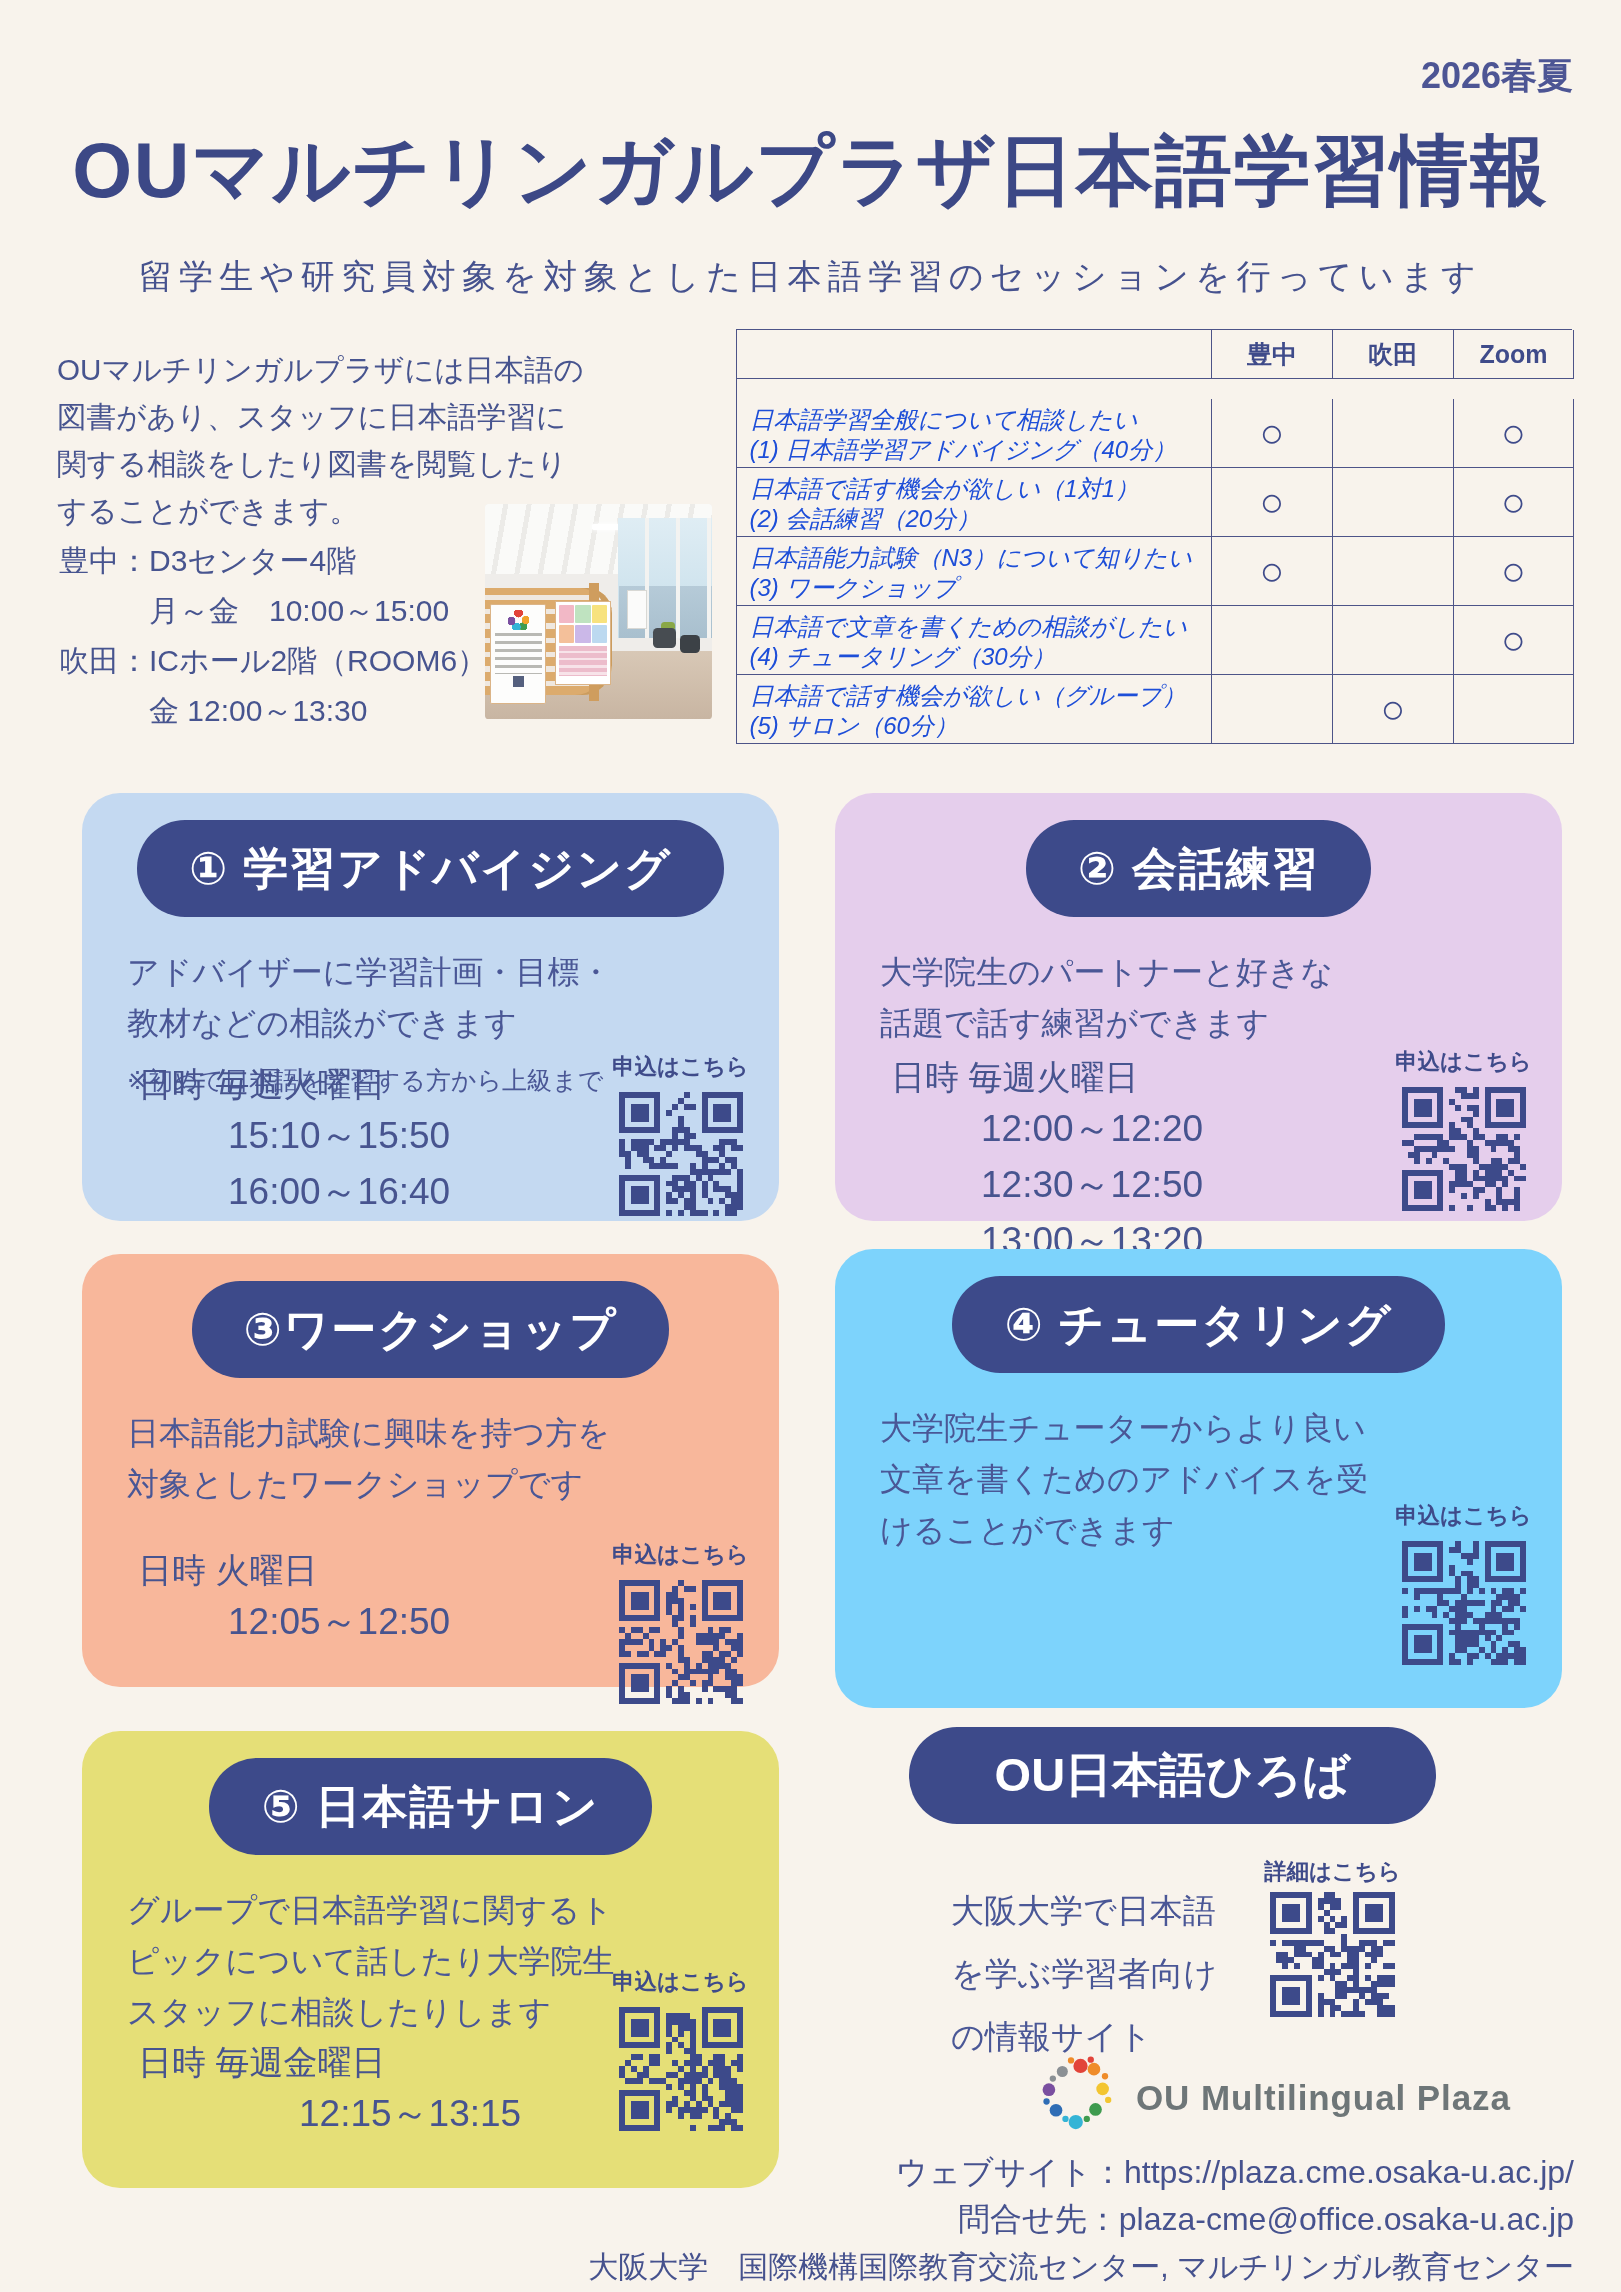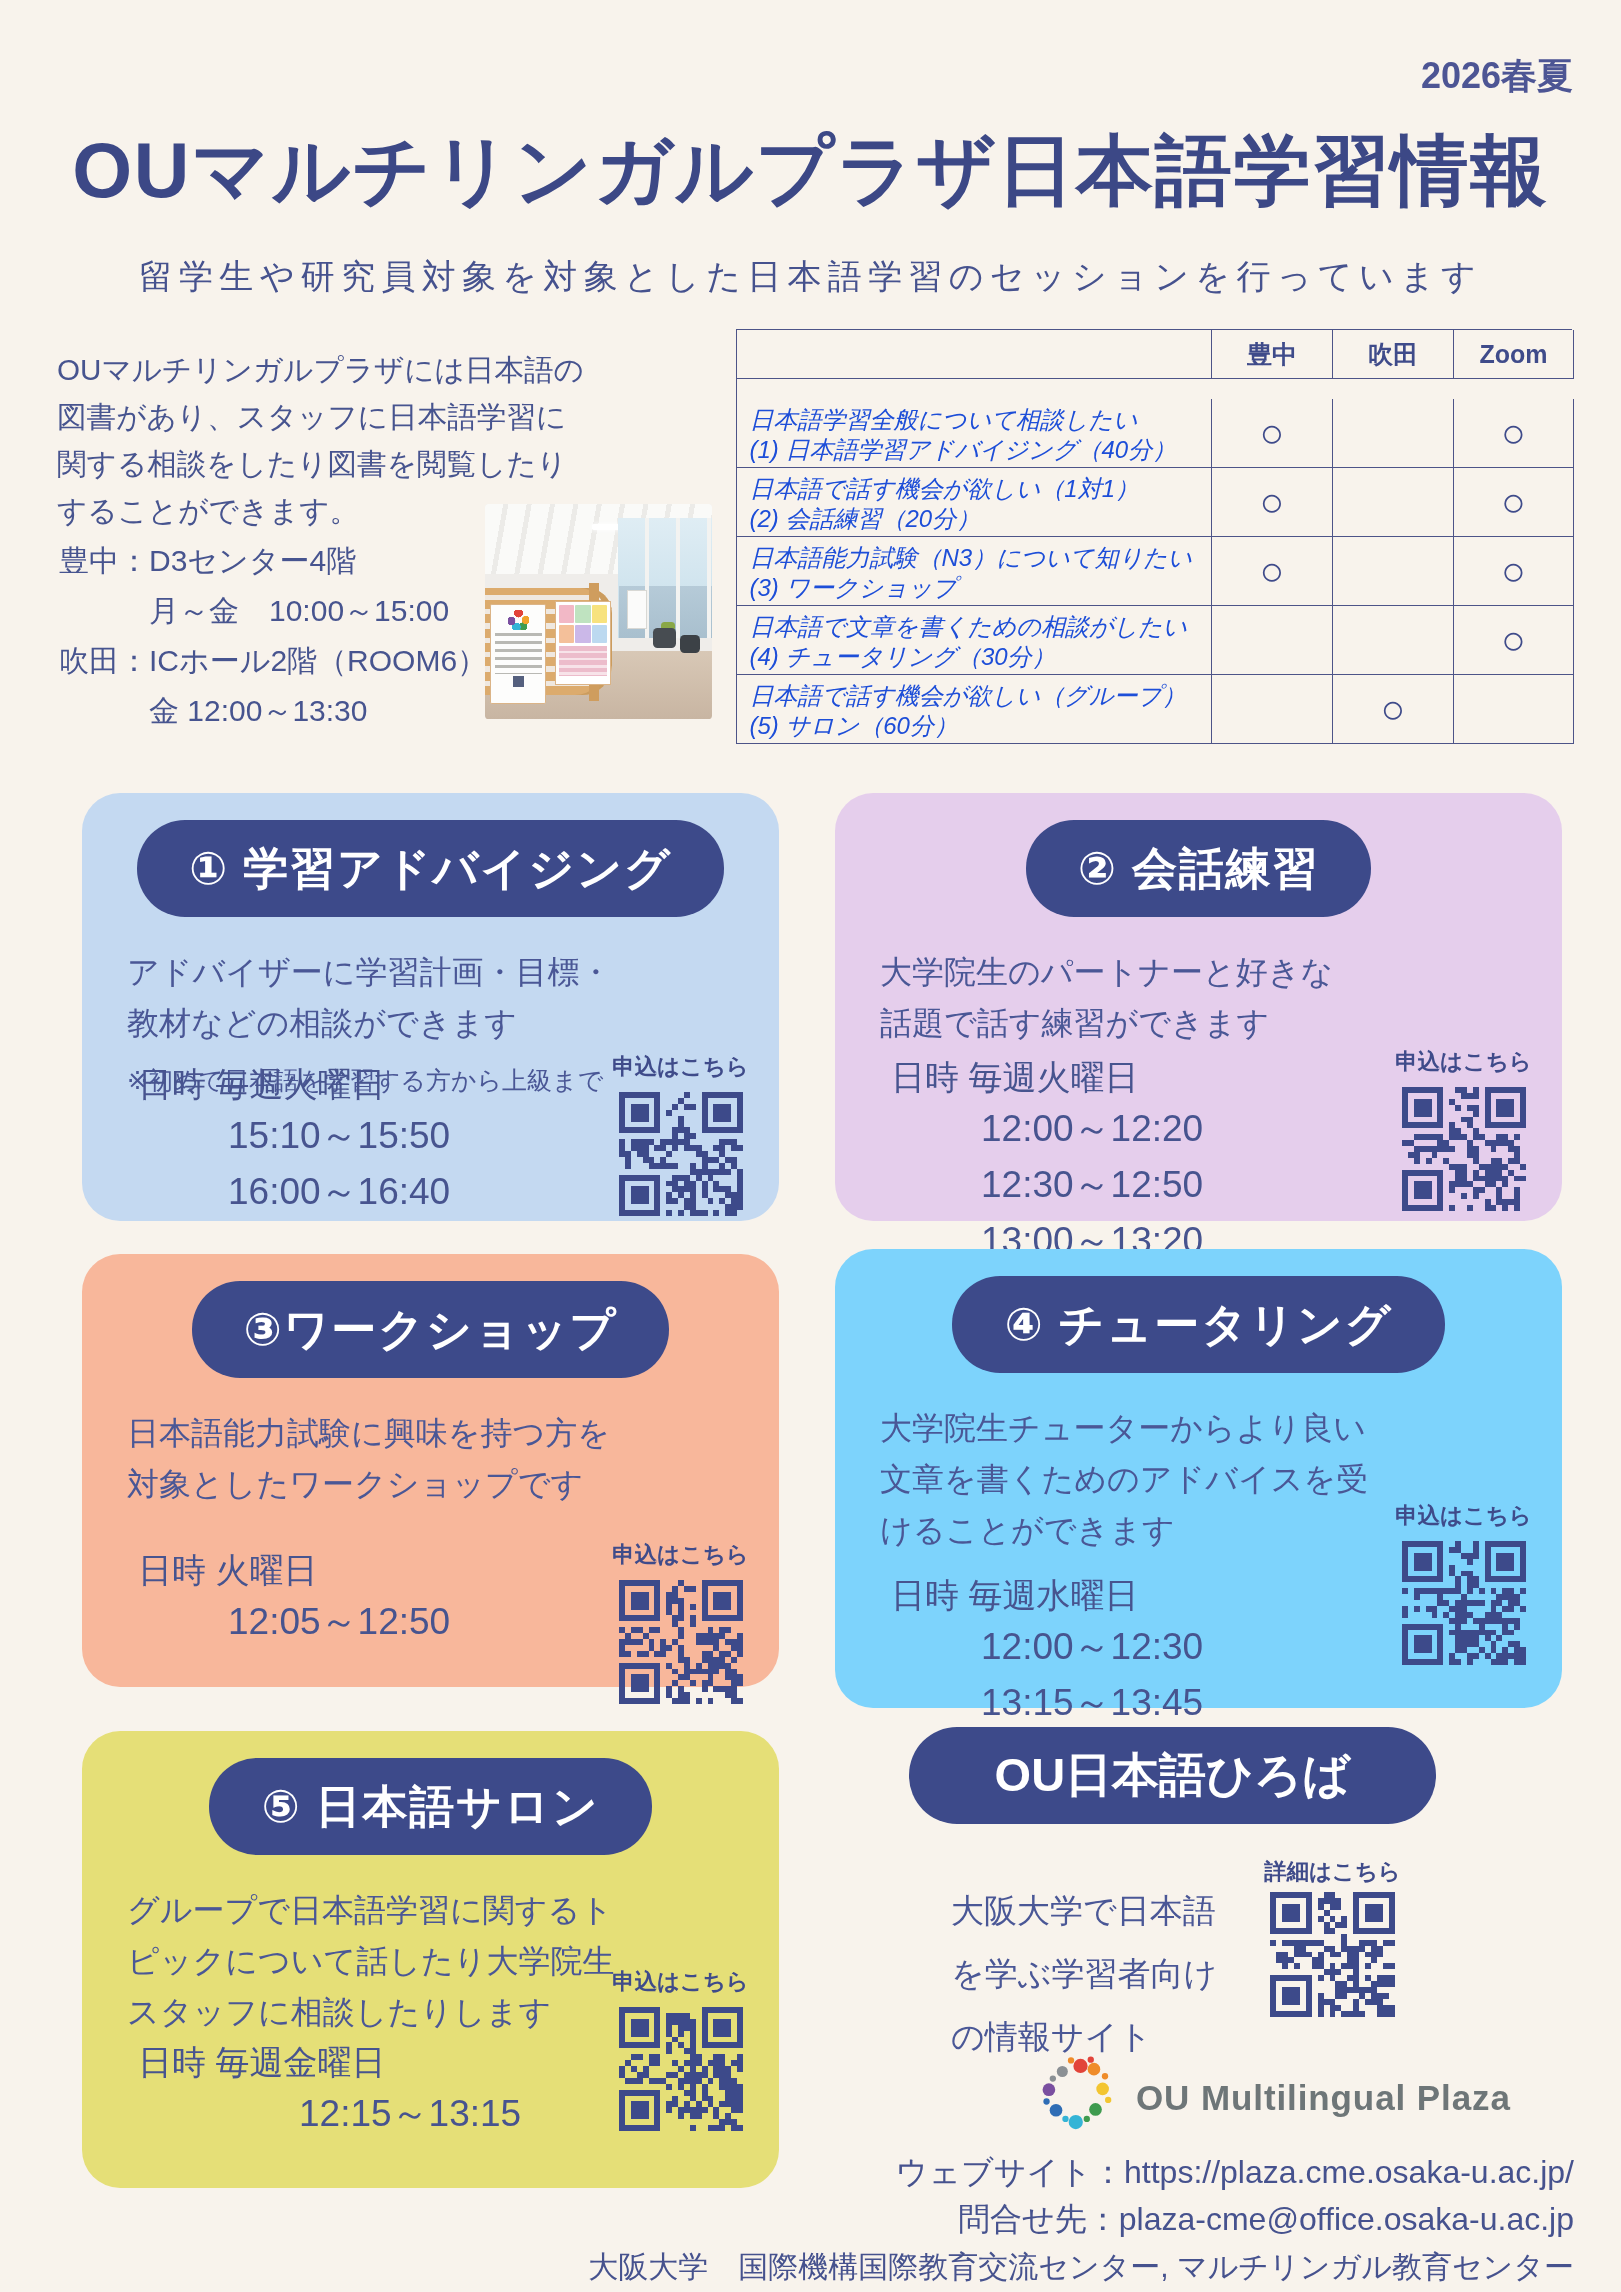--- a/index.html
+++ b/index.html
@@ -674,25 +674,20 @@
         </svg>
       </div>
   </div>
 </div>
 
 <div class="card card4">
   <div class="pill">④ チュータリング</div>
   <div class="card-body">大学院生チューターからより良い
 文章を書くためのアドバイスを受
 けることができます</div>
-  <div class="sched">
-    <div class="sched-label">日時 毎週水曜日</div>
-    <div class="times">12:00～12:30
-13:15～13:45</div>
-  </div>
   <div class="qrbox">
     <div class="qr-label">申込はこちら</div>
     <div class="qr">
         <svg viewBox="0 0 21 21" width="100%" height="100%" shape-rendering="crispEdges" fill="currentColor">
           <rect x="9" y="0" width="1" height="1"></rect>
           <rect x="12" y="0" width="1" height="1"></rect>
           <rect x="8" y="1" width="1" height="1"></rect>
           <rect x="9" y="1" width="1" height="1"></rect>
           <rect x="12" y="1" width="1" height="1"></rect>
           <rect x="10" y="2" width="1" height="1"></rect>

